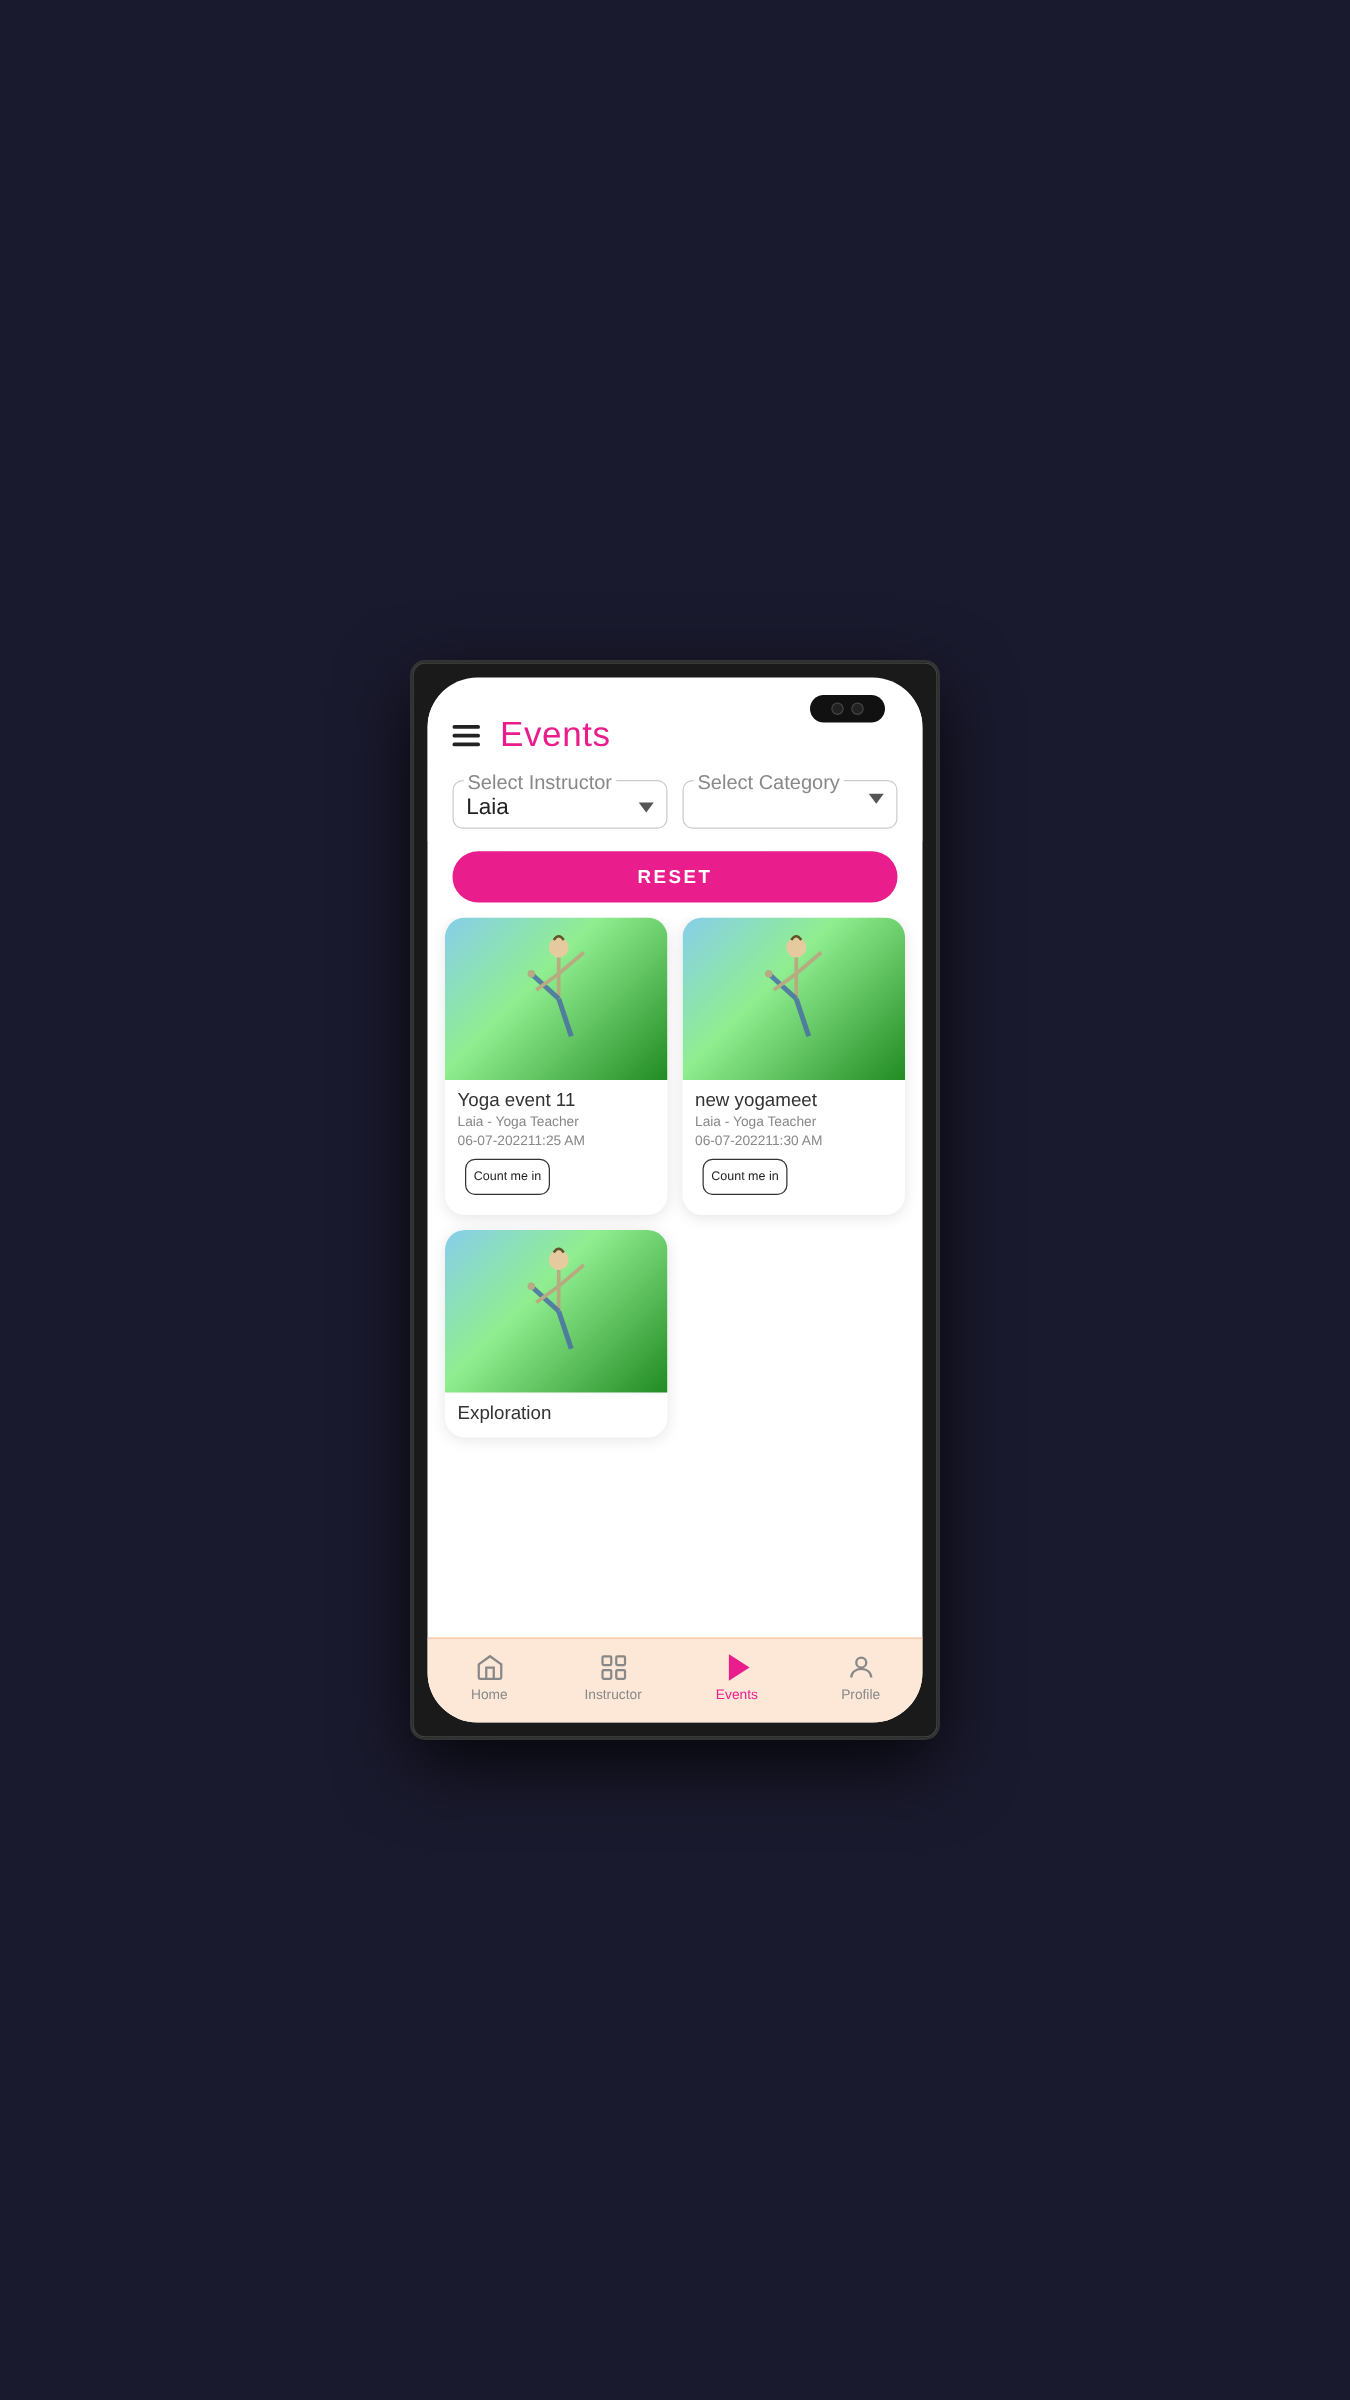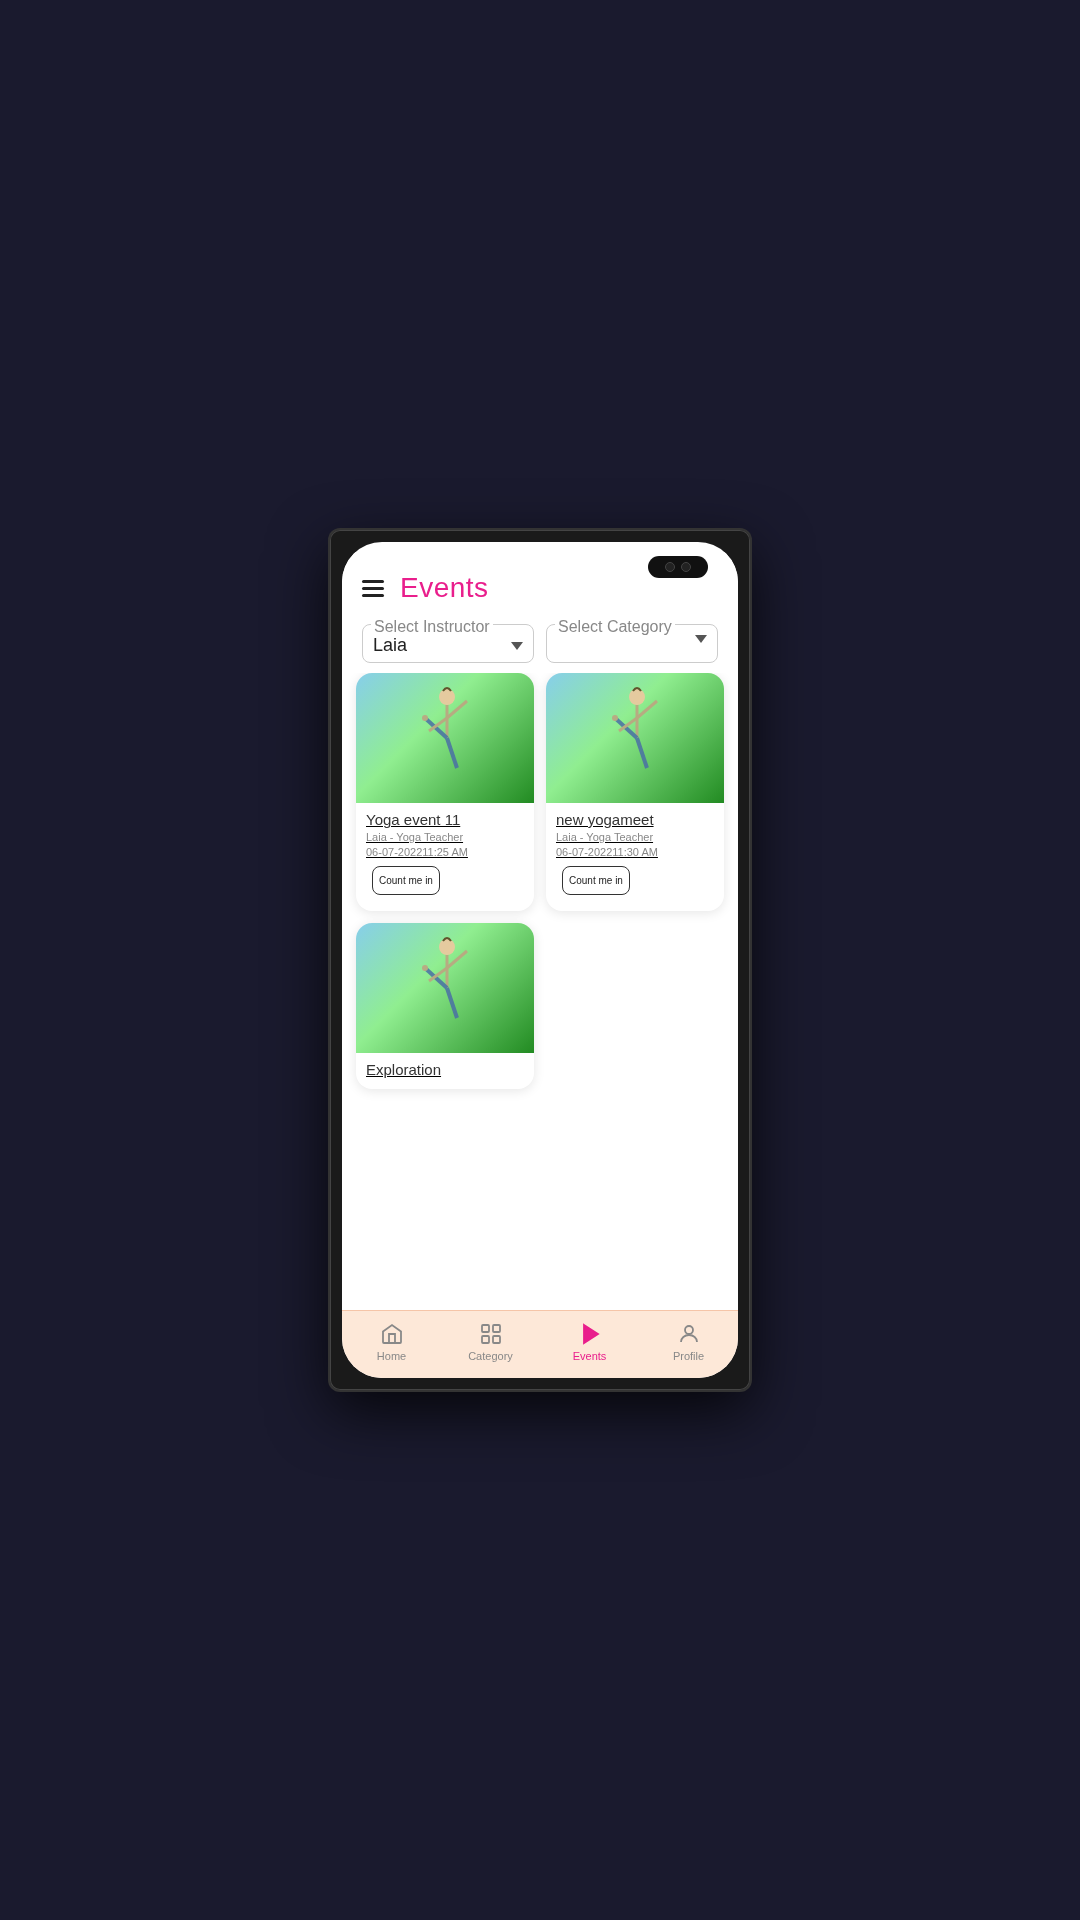--- a/index.html
+++ b/index.html
@@ -164,21 +164,20 @@
       align-items: center;
       justify-content: center;
     }
     .yoga-img svg {
       width: 60px;
       height: 110px;
       opacity: 0.85;
     }
     .event-info {
       padding: 8px 10px;
-      text-decoration: underline;
     }
     .event-name {
       font-size: 15px;
       color: #333;
       margin-bottom: 3px;
       font-weight: 400;
     }
     .event-instructor {
       font-size: 11px;
       color: #888;
@@ -265,20 +264,21 @@
       </div>
       <div class="filter-select">
         <span class="filter-label">Select Category</span>
         <div class="filter-value-row">
           <span class="filter-value"></span>
           <div class="chevron-down"></div>
         </div>
       </div>
     </div>
 
+    <button class="reset-btn">RESET</button>
 
     <div class="events-scroll">
       <div class="events-grid">
 
         <div class="event-card">
           <div class="yoga-img">
             <svg viewBox="0 0 60 110" fill="none" xmlns="http://www.w3.org/2000/svg">
 
               <circle cx="32" cy="14" r="8" fill="#f5c5a0"></circle>
 
@@ -362,21 +362,21 @@
 
       <div class="nav-item">
         <div class="nav-icon">
           <svg viewBox="0 0 24 24" fill="none" stroke="#888" stroke-width="1.8">
             <rect x="3" y="3" width="7" height="7" rx="1"></rect>
             <rect x="14" y="3" width="7" height="7" rx="1"></rect>
             <rect x="3" y="14" width="7" height="7" rx="1"></rect>
             <rect x="14" y="14" width="7" height="7" rx="1"></rect>
           </svg>
         </div>
-        <span class="nav-label">Category</span>
+        <span class="nav-label">Instructor</span>
       </div>
 
       <div class="nav-item">
         <div class="nav-icon">
           <svg viewBox="0 0 24 24" fill="none" stroke="#e91e8c" stroke-width="1.8">
             <polygon points="6,3 20,12 6,21 6,3" fill="#e91e8c" stroke="#e91e8c"></polygon>
           </svg>
         </div>
         <span class="nav-label active">Events</span>
       </div>

